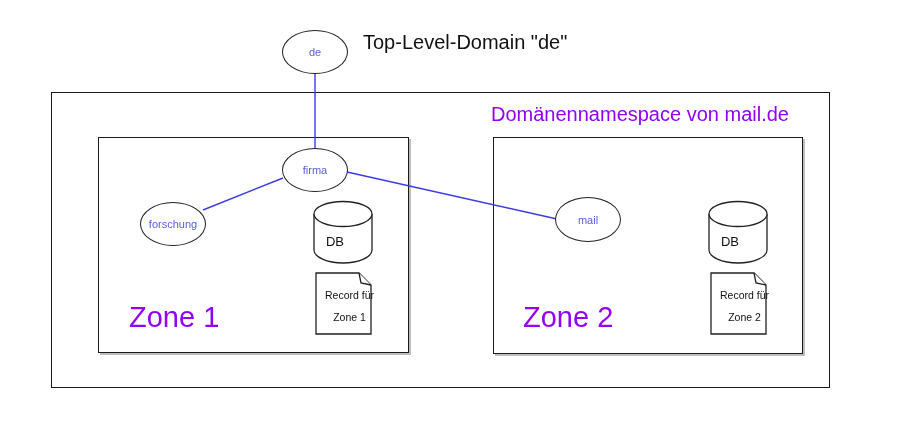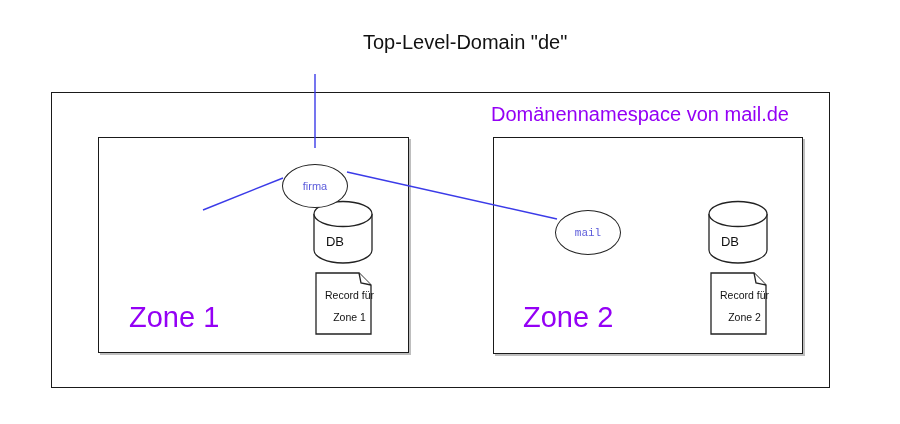--- a/index.html
+++ b/index.html
@@ -112,27 +112,33 @@
 
   <svg class="connectors" width="900" height="424">
     <line x1="315" y1="74" x2="315" y2="148"></line>
     <line x1="283" y1="178" x2="203" y2="210"></line>
     <line x1="347" y1="172" x2="557" y2="219"></line>
   </svg>
 
   <div class="tld-title">Top-Level-Domain "de"</div>
   <div class="namespace-title">Domänennamespace von mail.de</div>
 
+  <div class="ellipse-node" style="left:282px;top:30px;width:66px;height:44px;">
+    <span>de</span>
+  </div>
 
-  <div class="ellipse-node" style="left:282px;top:164px;width:66px;height:44px;justify-content:center;">
+  <div class="ellipse-node" style="left:282px;top:148px;width:66px;height:44px;justify-content:center;">
     <span>firma</span>
   </div>
 
+  <div class="ellipse-node" style="left:140px;top:202px;width:66px;height:44px;">
+    <span>forschung</span>
+  </div>
 
-  <div class="ellipse-node" style="left:555px;top:210px;width:66px;height:45px;font-family:Liberation Mono, monospace;">
+  <div class="ellipse-node" style="left:555px;top:197px;width:66px;height:45px;">
     <span>mail</span>
   </div>
 
   <div class="shape" style="left:313px;top:200px;">
     <svg width="60" height="64" viewBox="0 0 60 64">
       <path class="cyl-shape" d="M1,14 L1,50 C1,57 14,63 30,63 C46,63 59,57 59,50 L59,14"></path>
       <ellipse class="cyl-shape" cx="30" cy="14" rx="29" ry="12.5"></ellipse>
     </svg>
   </div>
   <div class="db-label" style="left:313px;top:234px;">DB</div>

